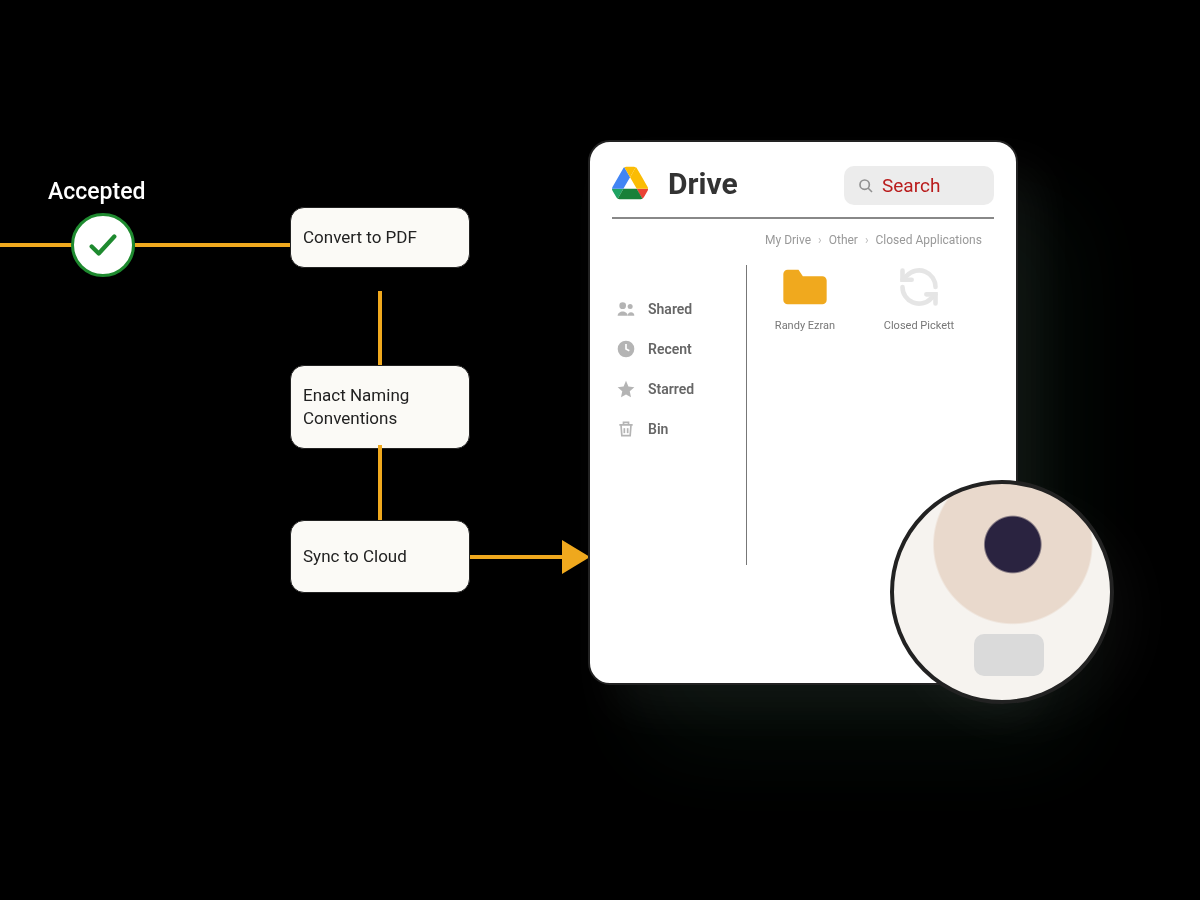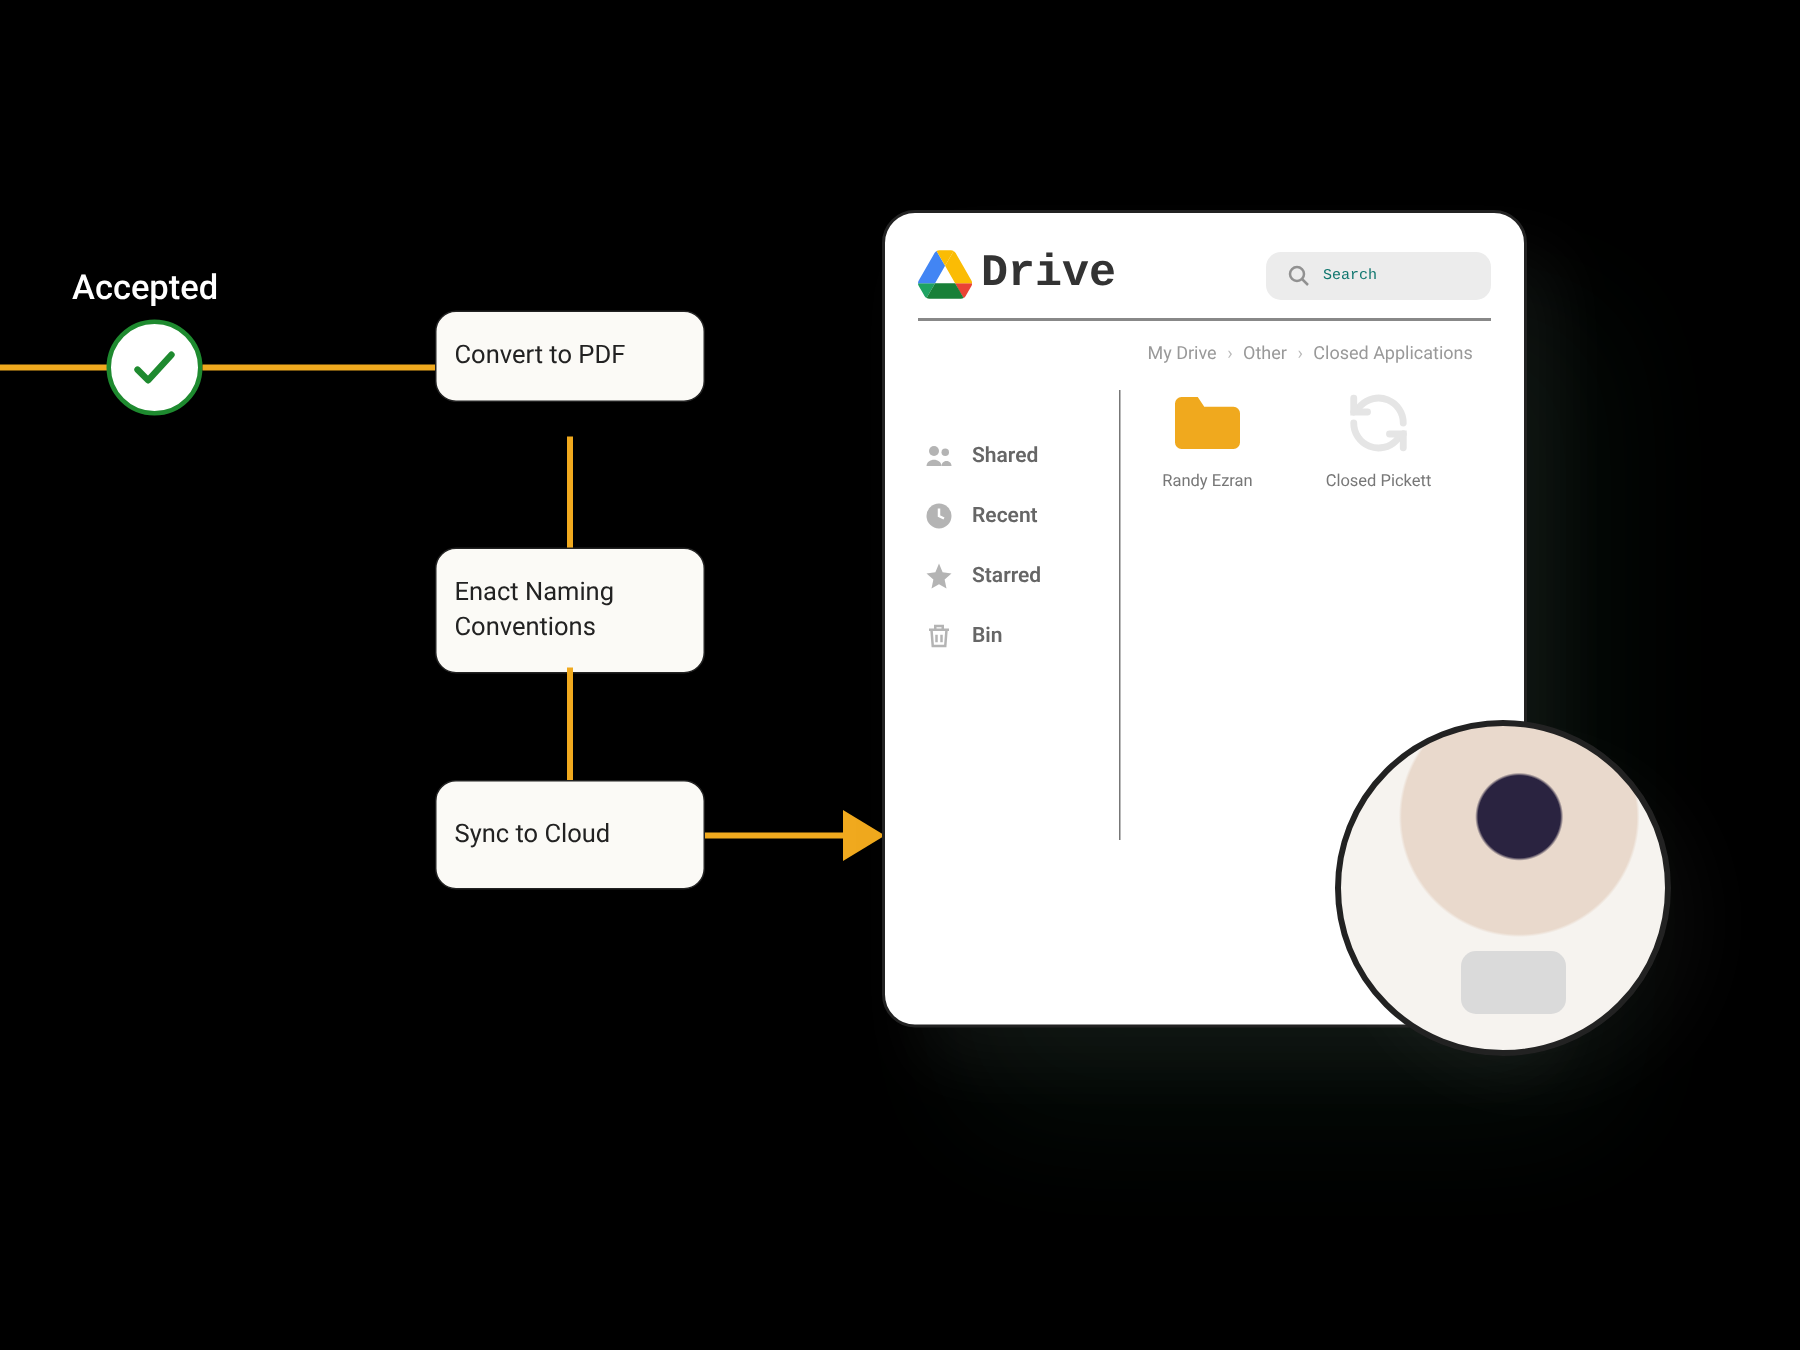--- a/index.html
+++ b/index.html
@@ -77,38 +77,37 @@
     width: 430px;
     height: 545px;
     background: #fff;
     border: 2.5px solid #222;
     border-radius: 22px;
     padding: 24px 22px 0 22px;
     box-shadow: 24px 28px 45px rgba(255,255,255,0.05), 55px 65px 90px rgba(60,150,100,0.08);
   }
   .drive-header {
     display: flex;
-    align-items: flex-end;
-    gap: 6px;
+    align-items: flex-start;
+    gap: 20px;
     margin-bottom: 12px;
-    font-family: Liberation Mono, monospace;
   }
   .drive-logo { width: 36px; height: 34px; flex-shrink:0; }
   .drive-title { font-size: 30px; font-weight: 700; color: #333; flex-grow:1; }
   .search-box {
     display: flex;
     align-items: center;
     gap: 8px;
     background: #ececec;
     border-radius: 10px;
     padding: 8px 14px;
     width: 150px;
   }
   .search-box svg { width: 16px; height: 16px; opacity: 0.6; }
-  .search-text { color: #0f766e; font-size: 10px; }
+  .search-text { color: #b91c1c; font-size: 19px; }
 
   .drive-divider { height: 1.5px; background: #888; margin-top: 8px; }
 
   .drive-body { display: flex; position: relative; }
   .drive-sidebar {
     width: 135px;
     padding-top: 24px;
     border-right: 1px solid #777;
     min-height: 300px;
     margin-top: 46px;

